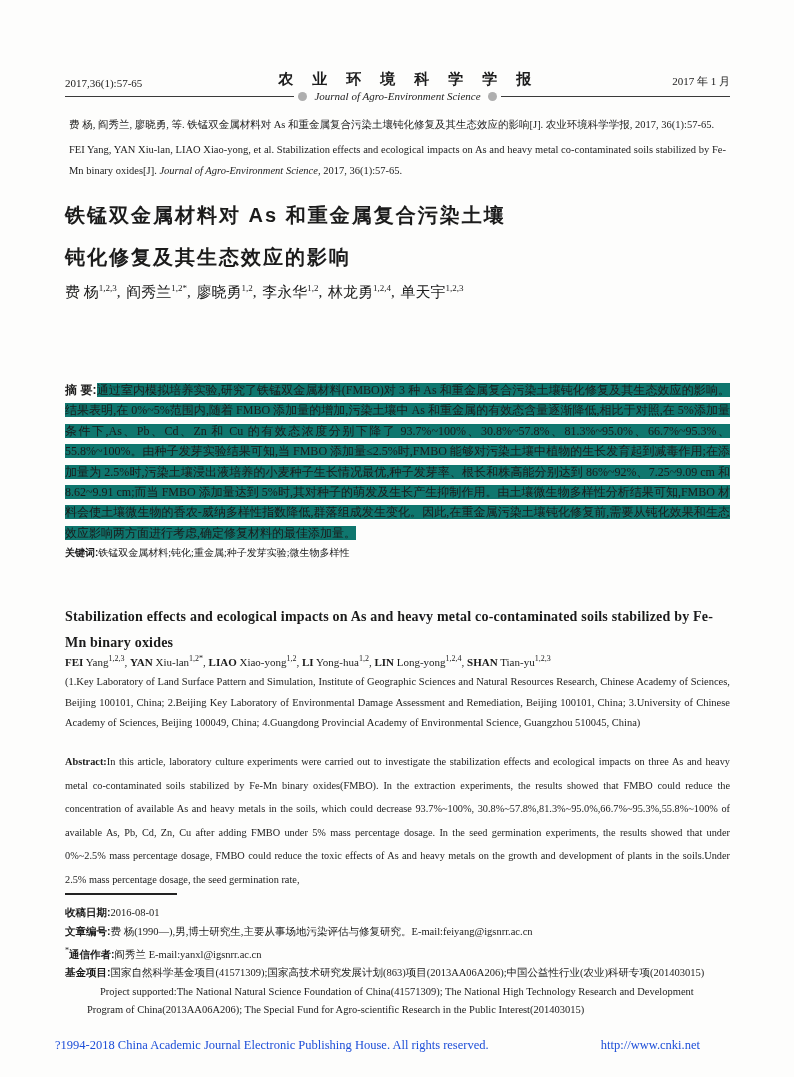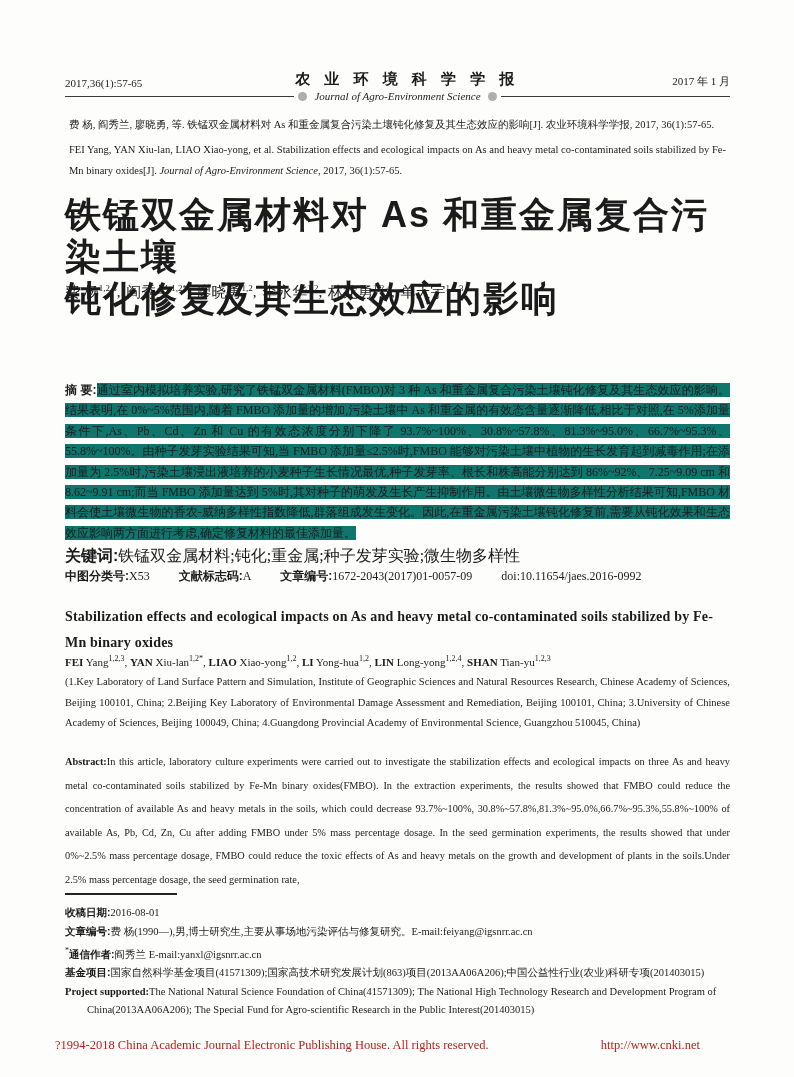--- a/index.html
+++ b/index.html
@@ -2,70 +2,70 @@
 <html><head>
 <meta charset="utf-8">
 <style>
   html,body{margin:0;padding:0;}
   .page{position:relative;width:794px;height:1077px;background:#fdfdfc;overflow:hidden;
         color:#1b1b1b;font-family:"Liberation Serif","DejaVu Serif",serif;}
   .blk{position:absolute;left:65px;width:665px;}
 
   
   .hrow1{top:70px;display:flex;justify-content:space-between;align-items:flex-end;font-size:11px;}
-  .jcn{font-size:15px;font-weight:bold;letter-spacing:5px;font-family:Liberation Sans, sans-serif;}
+  .jcn{font-size:15px;font-weight:bold;letter-spacing:5px;font-family:Liberation Mono, monospace;}
   .hrow2{top:90px;display:flex;align-items:center;}
   .rule{flex:1;height:1px;background:#3a3a3a;}
   .dot{width:9px;height:9px;border-radius:50%;background:#aeaeae;margin:0 4px;flex:0 0 auto;}
   .jen{font-style:italic;font-size:11px;padding:0 3px;white-space:nowrap;}
 
   
   .cite{top:110px;font-size:10.5px;line-height:21px;text-align:justify;}
   .cite p{margin:4px;}
   .cite .jit{font-style:italic;}
 
   
   .title{top:194px;font-family:"Liberation Sans","DejaVu Sans",sans-serif;font-weight:bold;
-         font-size:36px;line-height:42px;letter-spacing:2px;}
+         font-size:20px;line-height:42px;letter-spacing:2px;}
 
   
   .authors{top:283px;font-size:15px;font-family:Liberation Serif, serif;}
   .authors sup{font-size:9px;}
   .sep{margin-right:2px;}
 
   
   .affil{top:318px;font-size:11.5px;line-height:21px;text-align:justify;}
 
   
   .abs{top:380px;font-size:12px;line-height:20.4px;text-align:justify;}
   .lab{font-family:"Liberation Sans","DejaVu Sans",sans-serif;font-weight:bold;}
   .hl{background:#0f766e;}
 
-  .kw{top:546px;font-size:16px;}
+  .kw{top:546px;font-size:10px;}
   .meta{top:568px;font-size:12px;}
   .meta .seg{margin-right:26px;white-space:nowrap;}
 
   
   .etitle{top:604px;font-weight:bold;font-size:14px;line-height:26px;letter-spacing:.2px;}
   .eauthors{top:654px;font-size:11px;}
   .eauthors .elast{font-weight:bold;}
   .eauthors sup{font-size:8px;}
   .eaffil{top:672px;font-size:10.5px;line-height:20.5px;text-align:justify;}
   .eabs{top:750px;font-size:10.3px;line-height:23.5px;text-align:justify;}
 
   
   .fnrule{top:893px;width:112px;border-top:2px solid #222;height:0;}
   .fn{top:903px;font-size:10.5px;line-height:18.3px;}
   .fn p{margin:0;}
   .fn .hang{padding-left:22px;text-indent:-22px;}
   .fn sup{font-size:8px;}
 
   
   .bottom{top:1038px;left:55px;width:645px;display:flex;justify-content:space-between;
-          color:#b91c1c;font-size:12.5px;}
+          color:#1d4ed8;font-size:12.5px;}
 </style>
 </head>
 <body>
 
 <div class="page">
 
   <div class="blk hrow1">
     <span>2017,36(1):57-65</span>
     <span class="jcn">农 业 环 境 科 学 学 报</span>
     <span>2017 年 1 月</span>
@@ -100,26 +100,20 @@
 
 
   <div class="blk abs">
     <span class="lab">摘 要:</span><span class="hl">通过室内模拟培养实验,研究了铁锰双金属材料(FMBO)对 3 种 As 和重金属复合污染土壤钝化修复及其生态效应的影响。结果表明,在 0%~5%范围内,随着 FMBO 添加量的增加,污染土壤中 As 和重金属的有效态含量逐渐降低,相比于对照,在 5%添加量条件下,As、Pb、Cd、Zn 和 Cu 的有效态浓度分别下降了 93.7%~100%、30.8%~57.8%、81.3%~95.0%、66.7%~95.3%、55.8%~100%。由种子发芽实验结果可知,当 FMBO 添加量≤2.5%时,FMBO 能够对污染土壤中植物的生长发育起到减毒作用;在添加量为 2.5%时,污染土壤浸出液培养的小麦种子生长情况最优,种子发芽率、根长和株高能分别达到 86%~92%、7.25~9.09 cm 和 8.62~9.91 cm;而当 FMBO 添加量达到 5%时,其对种子的萌发及生长产生抑制作用。由土壤微生物多样性分析结果可知,FMBO 材料会使土壤微生物的香农-威纳多样性指数降低,群落组成发生变化。因此,在重金属污染土壤钝化修复前,需要从钝化效果和生态效应影响两方面进行考虑,确定修复材料的最佳添加量。</span>
   </div>
 
   <div class="blk kw">
     <span class="lab">关键词:</span><span>铁锰双金属材料;钝化;重金属;种子发芽实验;微生物多样性</span>
   </div>
 
-  <div class="blk meta">
-    <span class="seg"><span class="lab">中图分类号:</span><span>X53</span></span>
-    <span class="seg"><span class="lab">文献标志码:</span><span>A</span></span>
-    <span class="seg"><span class="lab">文章编号:</span><span>1672-2043(2017)01-0057-09</span></span>
-    <span class="seg">doi:10.11654/jaes.2016-0992</span>
-  </div>
 
   <div class="blk etitle">Stabilization effects and ecological impacts on As and heavy metal co-contaminated soils stabilized by Fe-Mn binary oxides</div>
 
   <div class="blk eauthors">
     <span><span class="elast">FEI</span><span> Yang</span><sup>1,2,3</sup></span><span>, </span>
     <span><span class="elast">YAN</span><span> Xiu-lan</span><sup>1,2*</sup></span><span>, </span>
     <span><span class="elast">LIAO</span><span> Xiao-yong</span><sup>1,2</sup></span><span>, </span>
     <span><span class="elast">LI</span><span> Yong-hua</span><sup>1,2</sup></span><span>, </span>
     <span><span class="elast">LIN</span><span> Long-yong</span><sup>1,2,4</sup></span><span>, </span>
     <span><span class="elast">SHAN</span><span> Tian-yu</span><sup>1,2,3</sup></span>
@@ -131,21 +125,21 @@
     <span class="lab" style="font-family:'Liberation Serif','DejaVu Serif',serif;">Abstract:</span><span>In this article, laboratory culture experiments were carried out to investigate the stabilization effects and ecological impacts on three As and heavy metal co-contaminated soils stabilized by Fe-Mn binary oxides(FMBO). In the extraction experiments, the results showed that FMBO could reduce the concentration of available As and heavy metals in the soils, which could decrease 93.7%~100%, 30.8%~57.8%,81.3%~95.0%,66.7%~95.3%,55.8%~100% of available As, Pb, Cd, Zn, Cu after adding FMBO under 5% mass percentage dosage. In the seed germination experiments, the results showed that under 0%~2.5% mass percentage dosage, FMBO could reduce the toxic effects of As and heavy metals on the growth and development of plants in the soils.Under 2.5% mass percentage dosage, the seed germination rate,</span>
   </div>
 
   <div class="blk fnrule"></div>
 
   <div class="blk fn">
     <p><span class="lab">收稿日期:</span><span>2016-08-01</span></p>
     <p><span class="lab">文章编号:</span><span>费 杨(1990—),男,博士研究生,主要从事场地污染评估与修复研究。E-mail:feiyang@igsnrr.ac.cn</span></p>
     <p><sup>*</sup><span class="lab">通信作者:</span><span>阎秀兰  E-mail:yanxl@igsnrr.ac.cn</span></p>
     <p><span class="lab">基金项目:</span><span>国家自然科学基金项目(41571309);国家高技术研究发展计划(863)项目(2013AA06A206);中国公益性行业(农业)科研专项(201403015)</span></p>
-    <p class="hang"><span style="font-weight:bold;">Project supported:</span><span>The National Natural Science Foundation of China(41571309); The National High Technology Research and Development Program of China(2013AA06A206); The Special Fund for Agro-scientific Research in the Public Interest(201403015)</span></p>
+    <p class="hang"><span style="font-weight:normal;margin-left:35px;">Project supported:</span><span>The National Natural Science Foundation of China(41571309); The National High Technology Research and Development Program of China(2013AA06A206); The Special Fund for Agro-scientific Research in the Public Interest(201403015)</span></p>
   </div>
 
   <div class="blk bottom">
     <span>?1994-2018 China Academic Journal Electronic Publishing House. All rights reserved.</span>
     <span>http://www.cnki.net</span>
   </div>
 
 </div>
 
 </body></html>

